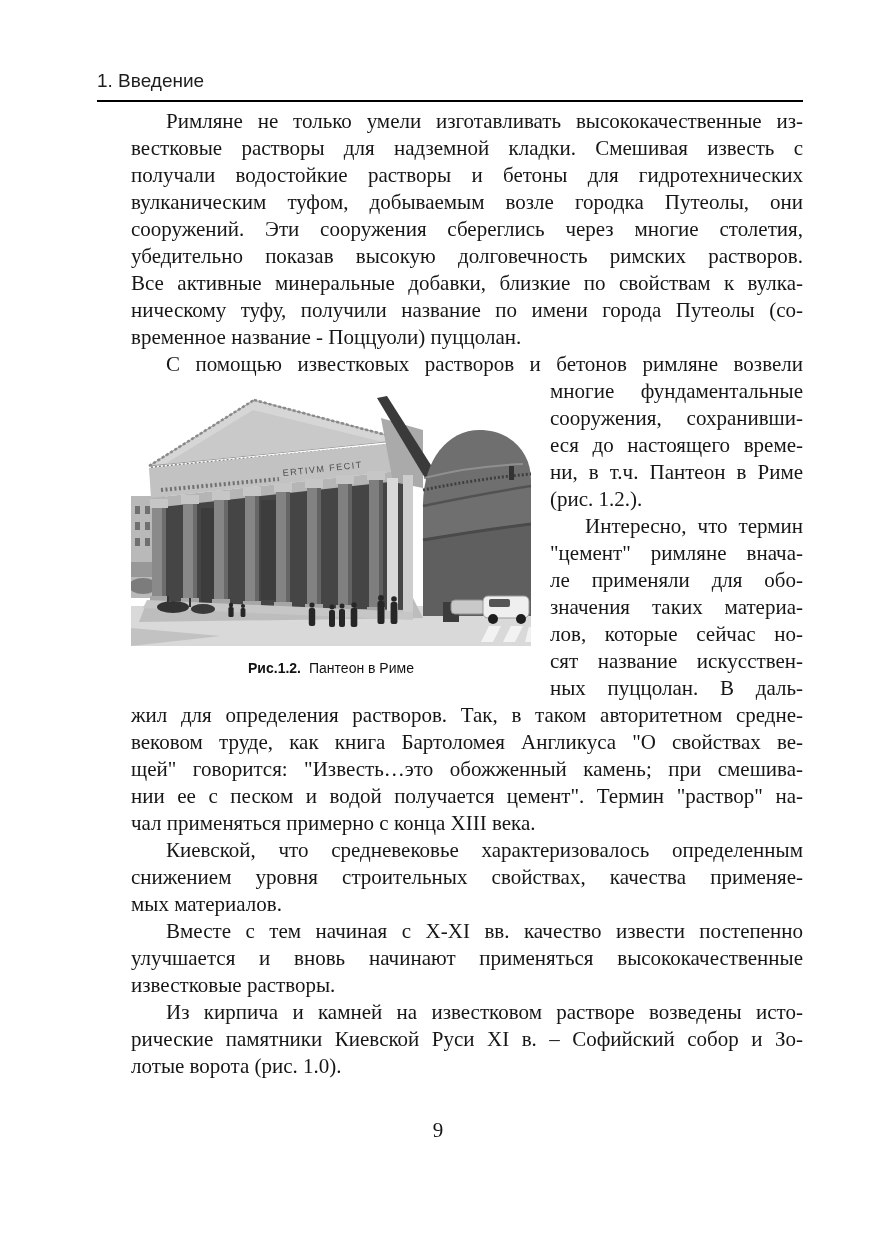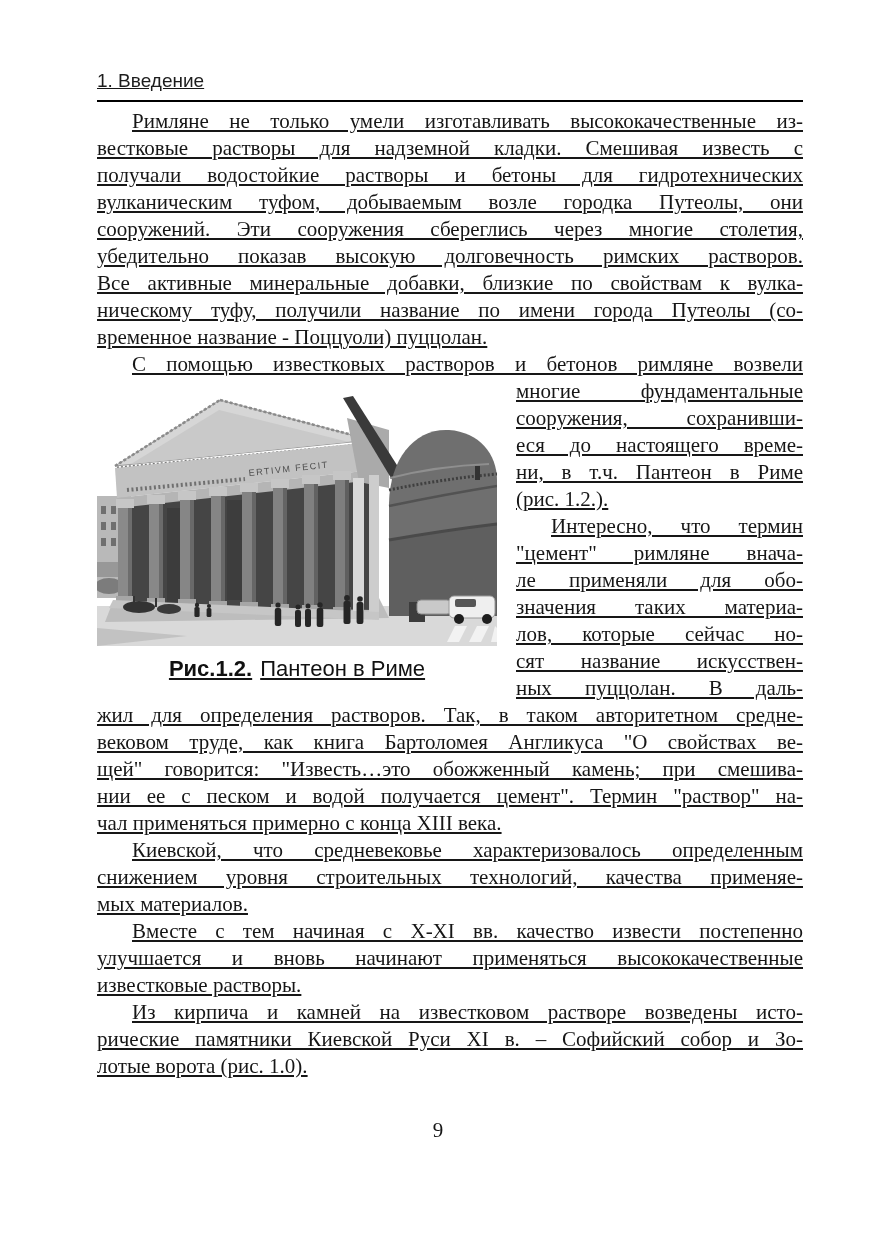--- a/index.html
+++ b/index.html
@@ -9,48 +9,48 @@
     background: #ffffff;
     position: relative;
     font-family: "Liberation Serif", serif;
     color: #161616;
     overflow: hidden;
   }
   .page {
     position: absolute;
     left: 97px; top: 70px;
     width: 706px;
-    text-decoration: underline;
   }
   .hdr {
     font-family: "Liberation Sans", sans-serif;
     font-size: 19px;
     line-height: 22px;
     color: #1d1d1d;
     padding-bottom: 8px;
     border-bottom: 2px solid #000;
   }
   .bodytext {
     margin-top: 6px;
     font-size: 21px;
     line-height: 27px;
+    margin-left: 34px;
   }
   .line {
     text-align: justify;
     text-align-last: justify;
     min-height: 27px;
   }
   .line.last { text-align-last: left; }
   .line.ind  { text-indent: 35px; }
   .mid { display: flex; align-items: flex-start; }
   .fig { width: 400px; margin-right: 19px; flex: none; }
   .fig svg { display: block; }
   .cap {
     font-family: "Liberation Sans", sans-serif;
-    font-size: 22px;
+    font-size: 14px;
     color: #111;
     text-align: center;
     margin-top: 9px;
     white-space: nowrap;
   }
   .cap b { font-weight: bold; }
   .cap .ct { margin-left: 8px; }
   .col { flex: 1; min-width: 0; }
   .pageno {
     position: absolute;
@@ -276,21 +276,21 @@
 
     </div>
 
     <div>
         <div class="line">жил для определения растворов. Так, в таком авторитетном средне-</div>
         <div class="line">вековом труде, как книга Бартоломея Англикуса "О свойствах ве-</div>
         <div class="line">щей" говорится: "Известь…это обожженный камень; при смешива-</div>
         <div class="line">нии ее с песком и водой получается цемент". Термин "раствор" на-</div>
         <div class="line last">чал применяться примерно с конца XIII века.</div>
         <div class="line ind">Киевской, что средневековье характеризовалось определенным</div>
-        <div class="line">снижением уровня строительных технологий, качества применяе-</div>
+        <div class="line">снижением уровня строительных свойствах, качества применяе-</div>
         <div class="line last">мых материалов.</div>
         <div class="line ind">Вместе с тем начиная с X-XI вв. качество извести постепенно</div>
         <div class="line">улучшается и вновь начинают применяться высококачественные</div>
         <div class="line last">известковые растворы.</div>
         <div class="line ind">Из кирпича и камней на известковом растворе возведены исто-</div>
         <div class="line">рические памятники Киевской Руси XI в. – Софийский собор и Зо-</div>
         <div class="line last">лотые ворота (рис. 1.0).</div>
       </div>
 
   </div>

